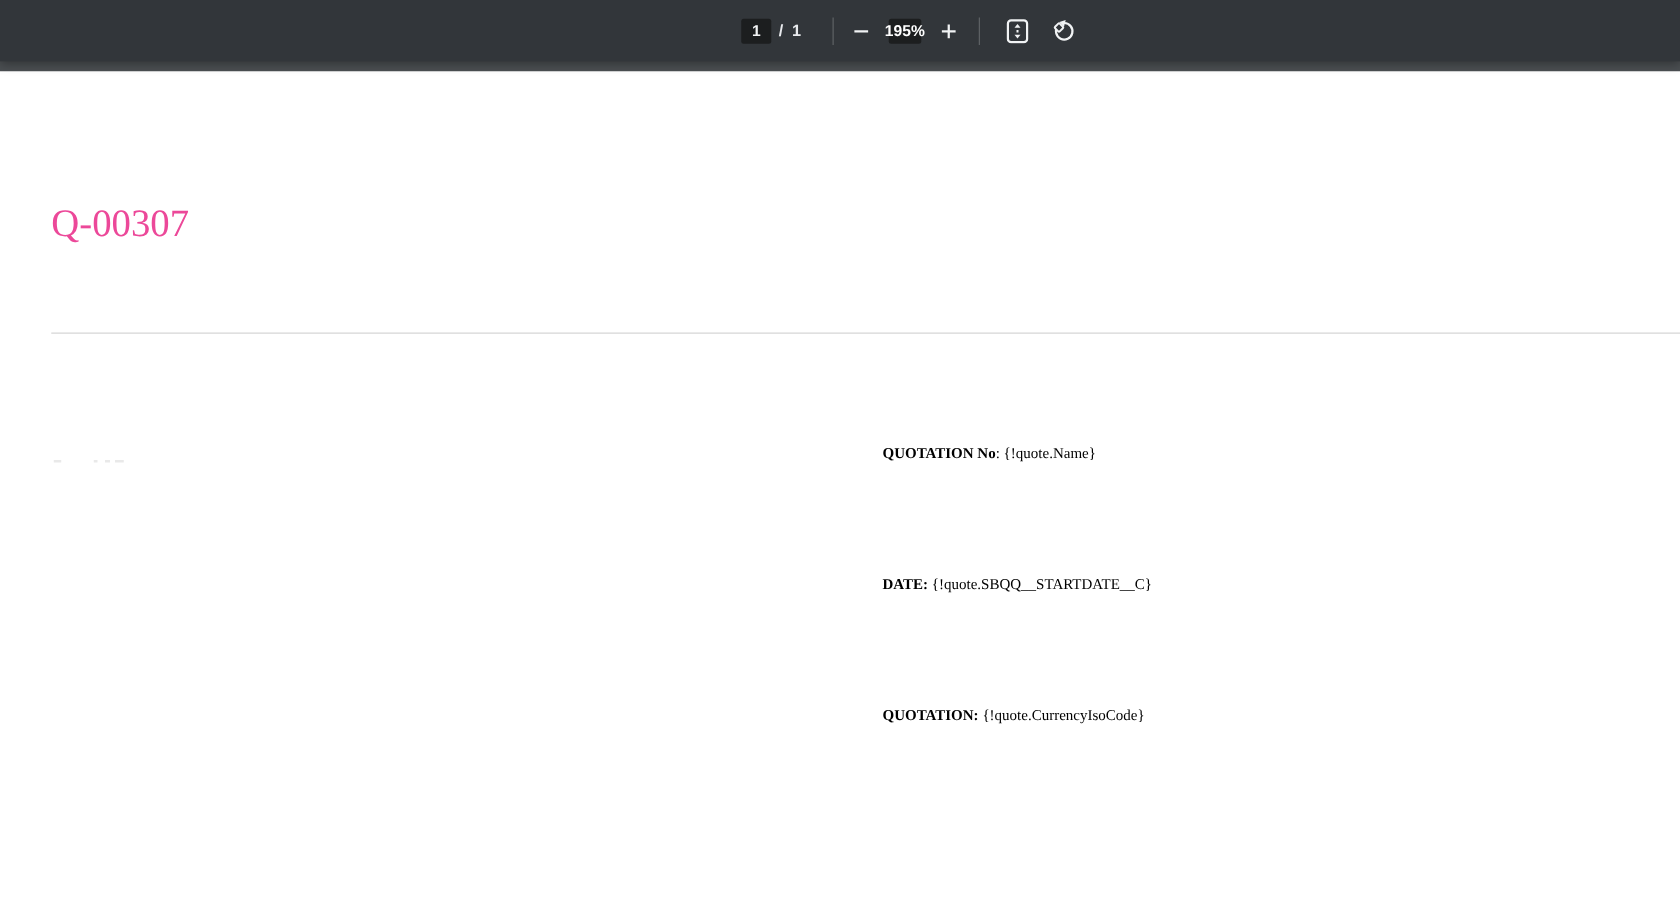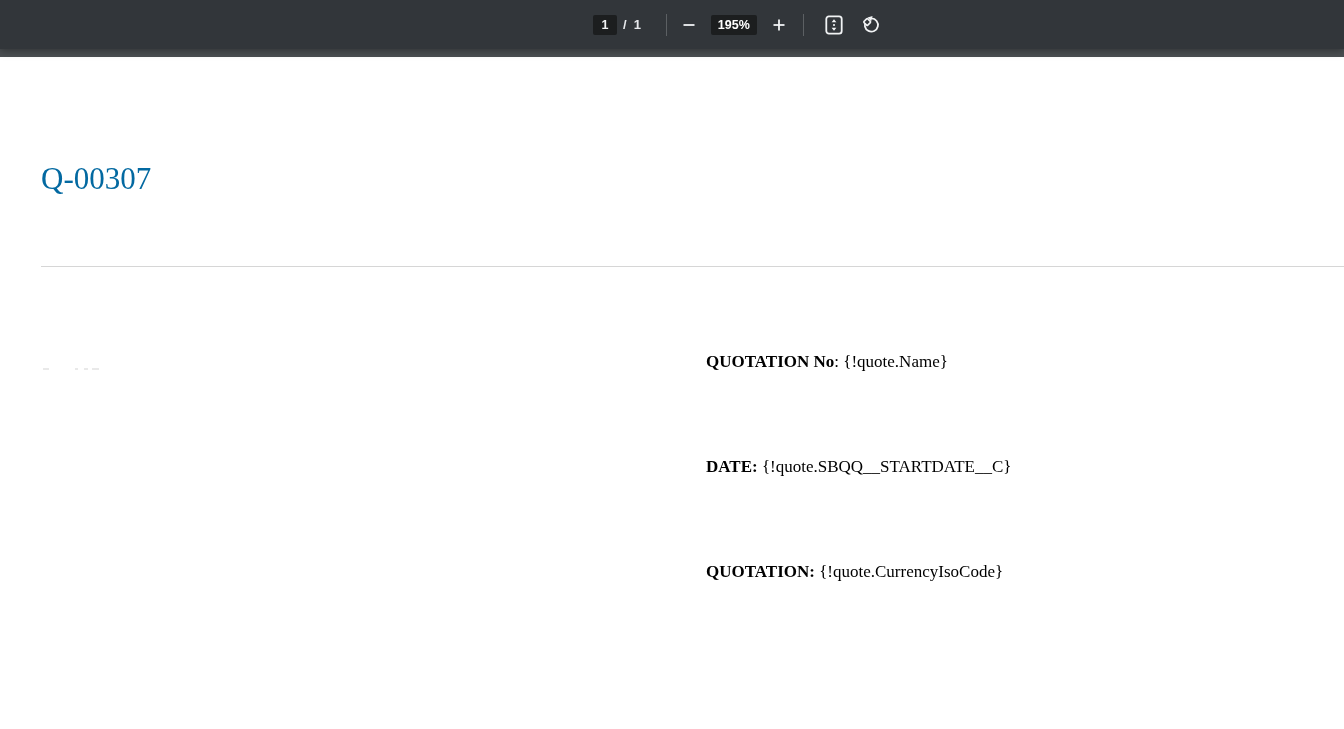--- a/index.html
+++ b/index.html
@@ -40,21 +40,21 @@
     margin-left: 25px;
   }
   .icon-btn {
     display: flex; align-items: center; justify-content: center;
     background: transparent; border: none; padding: 0;
     cursor: pointer;
   }
   .btn-zoom-out { margin-left: 14px; width: 16px; height: 16px; }
   .zoom-chip {
     margin-left: 14px;
-    width: 46px; height: 20px;
+    width: 26px; height: 20px;
     background: #1c1e1f; border-radius: 2px;
     display: flex; align-items: center; justify-content: center;
     font-size: 12.5px; font-weight: 700; color: #ffffff;
   }
   .btn-zoom-in { margin-left: 14px; width: 16px; height: 16px; }
   .vsep2 { margin-left: 16px; }
   .btn-fit { margin-left: 21px; width: 18px; height: 20px; }
   .btn-rotate { margin-left: 18px; width: 20px; height: 20px; }
 
   
@@ -65,21 +65,21 @@
   .pdf-page {
     position: absolute; top: 8px; left: 0;
     width: 1344px; height: 672px;
     background: #ffffff;
     color: #000;
   }
 
   .doc-heading {
     position: absolute; left: 41px; top: 104px;
     font-family: "Liberation Serif", serif;
-    font-size: 31px; line-height: 36px; color: #0369a1;
+    font-size: 31px; line-height: 36px; color: #ec4899;
     white-space: nowrap;
   }
   .doc-rule {
     position: absolute; left: 41px; right: 0; top: 209px;
     height: 1px; background: #d6d6d6;
   }
 
   .faint-marks {
     position: absolute; left: 43px; top: 311px;
     display: flex; align-items: center;
@@ -88,21 +88,21 @@
     display: block; height: 2px; background: #e9e9e9;
   }
   .fm1 { width: 6px; }
   .fm2 { width: 3px; margin-left: 26px; }
   .fm3 { width: 4px; margin-left: 6px; }
   .fm4 { width: 7px; margin-left: 4px; }
 
   .doc-field {
     position: absolute; left: 706px;
     font-family: "Liberation Serif", serif;
-    font-size: 17px; line-height: 20px;
+    font-size: 12px; line-height: 20px;
     white-space: nowrap;
   }
   .field-quotation { top: 295px; }
   .field-date      { top: 400px; font-family: Liberation Serif, serif; }
   .field-currency  { top: 505px; }
   .doc-field .lbl { font-weight: 700; }
 </style>
 </head>
 <body>
 

